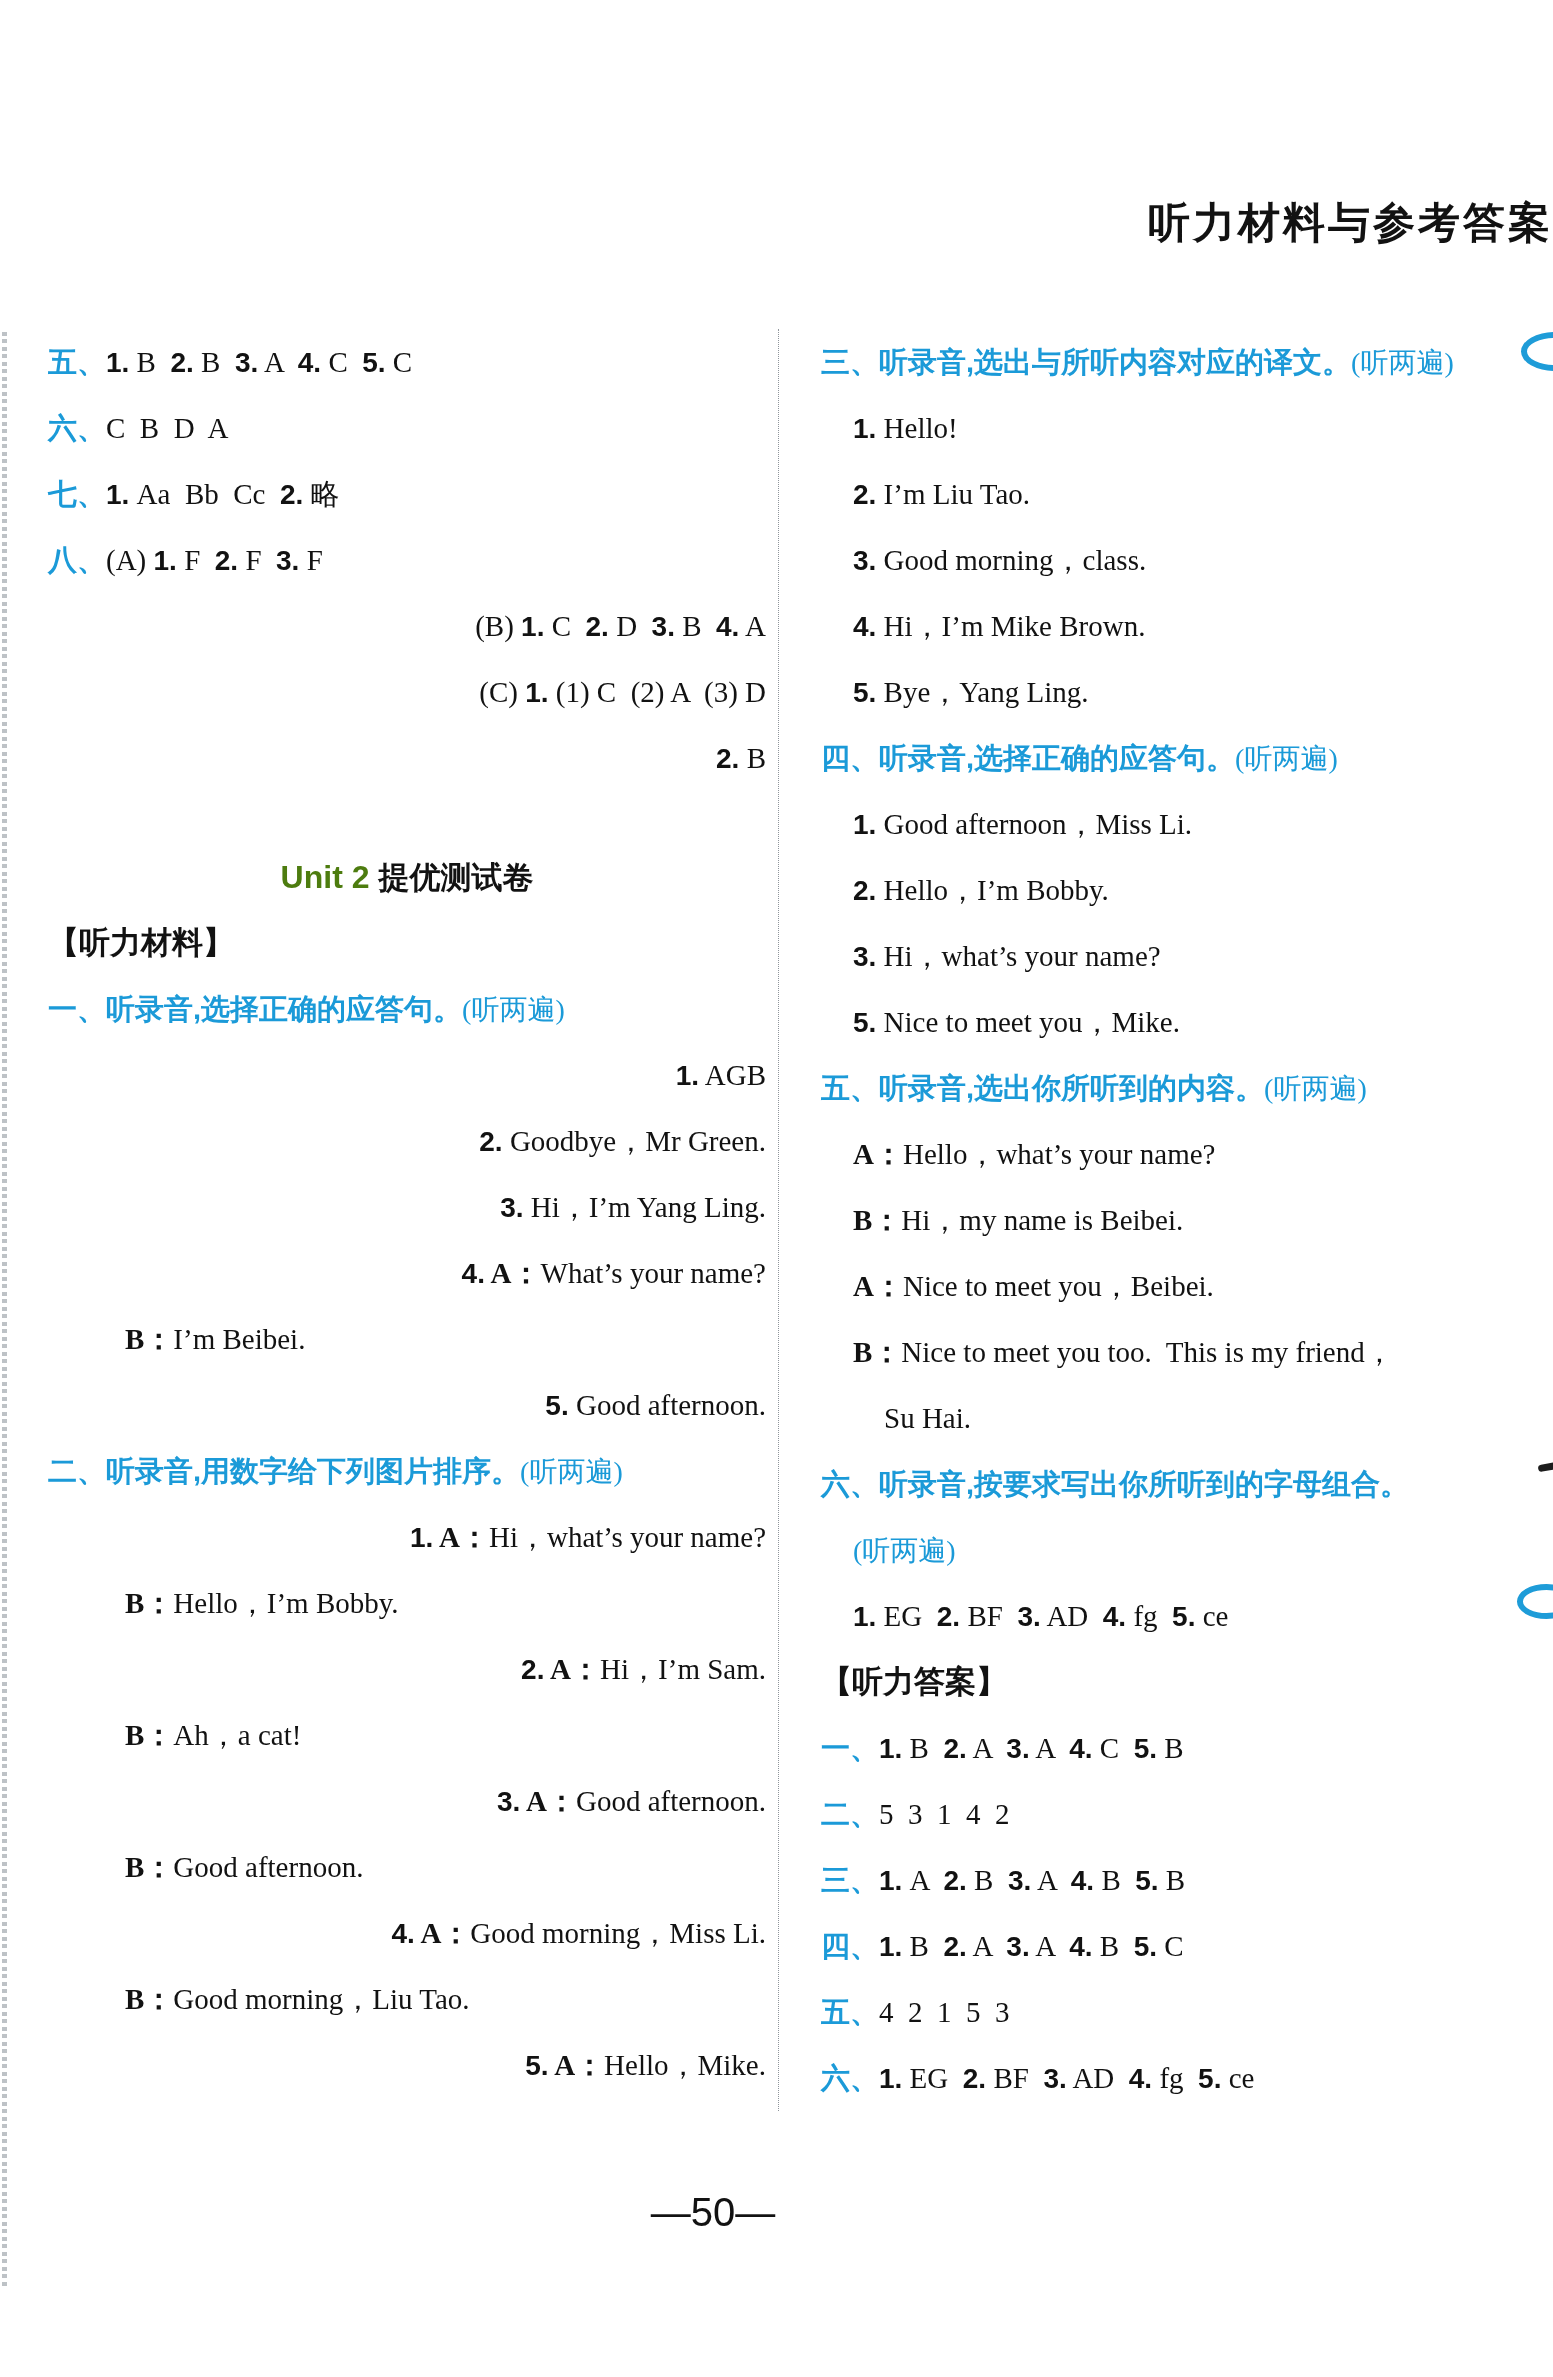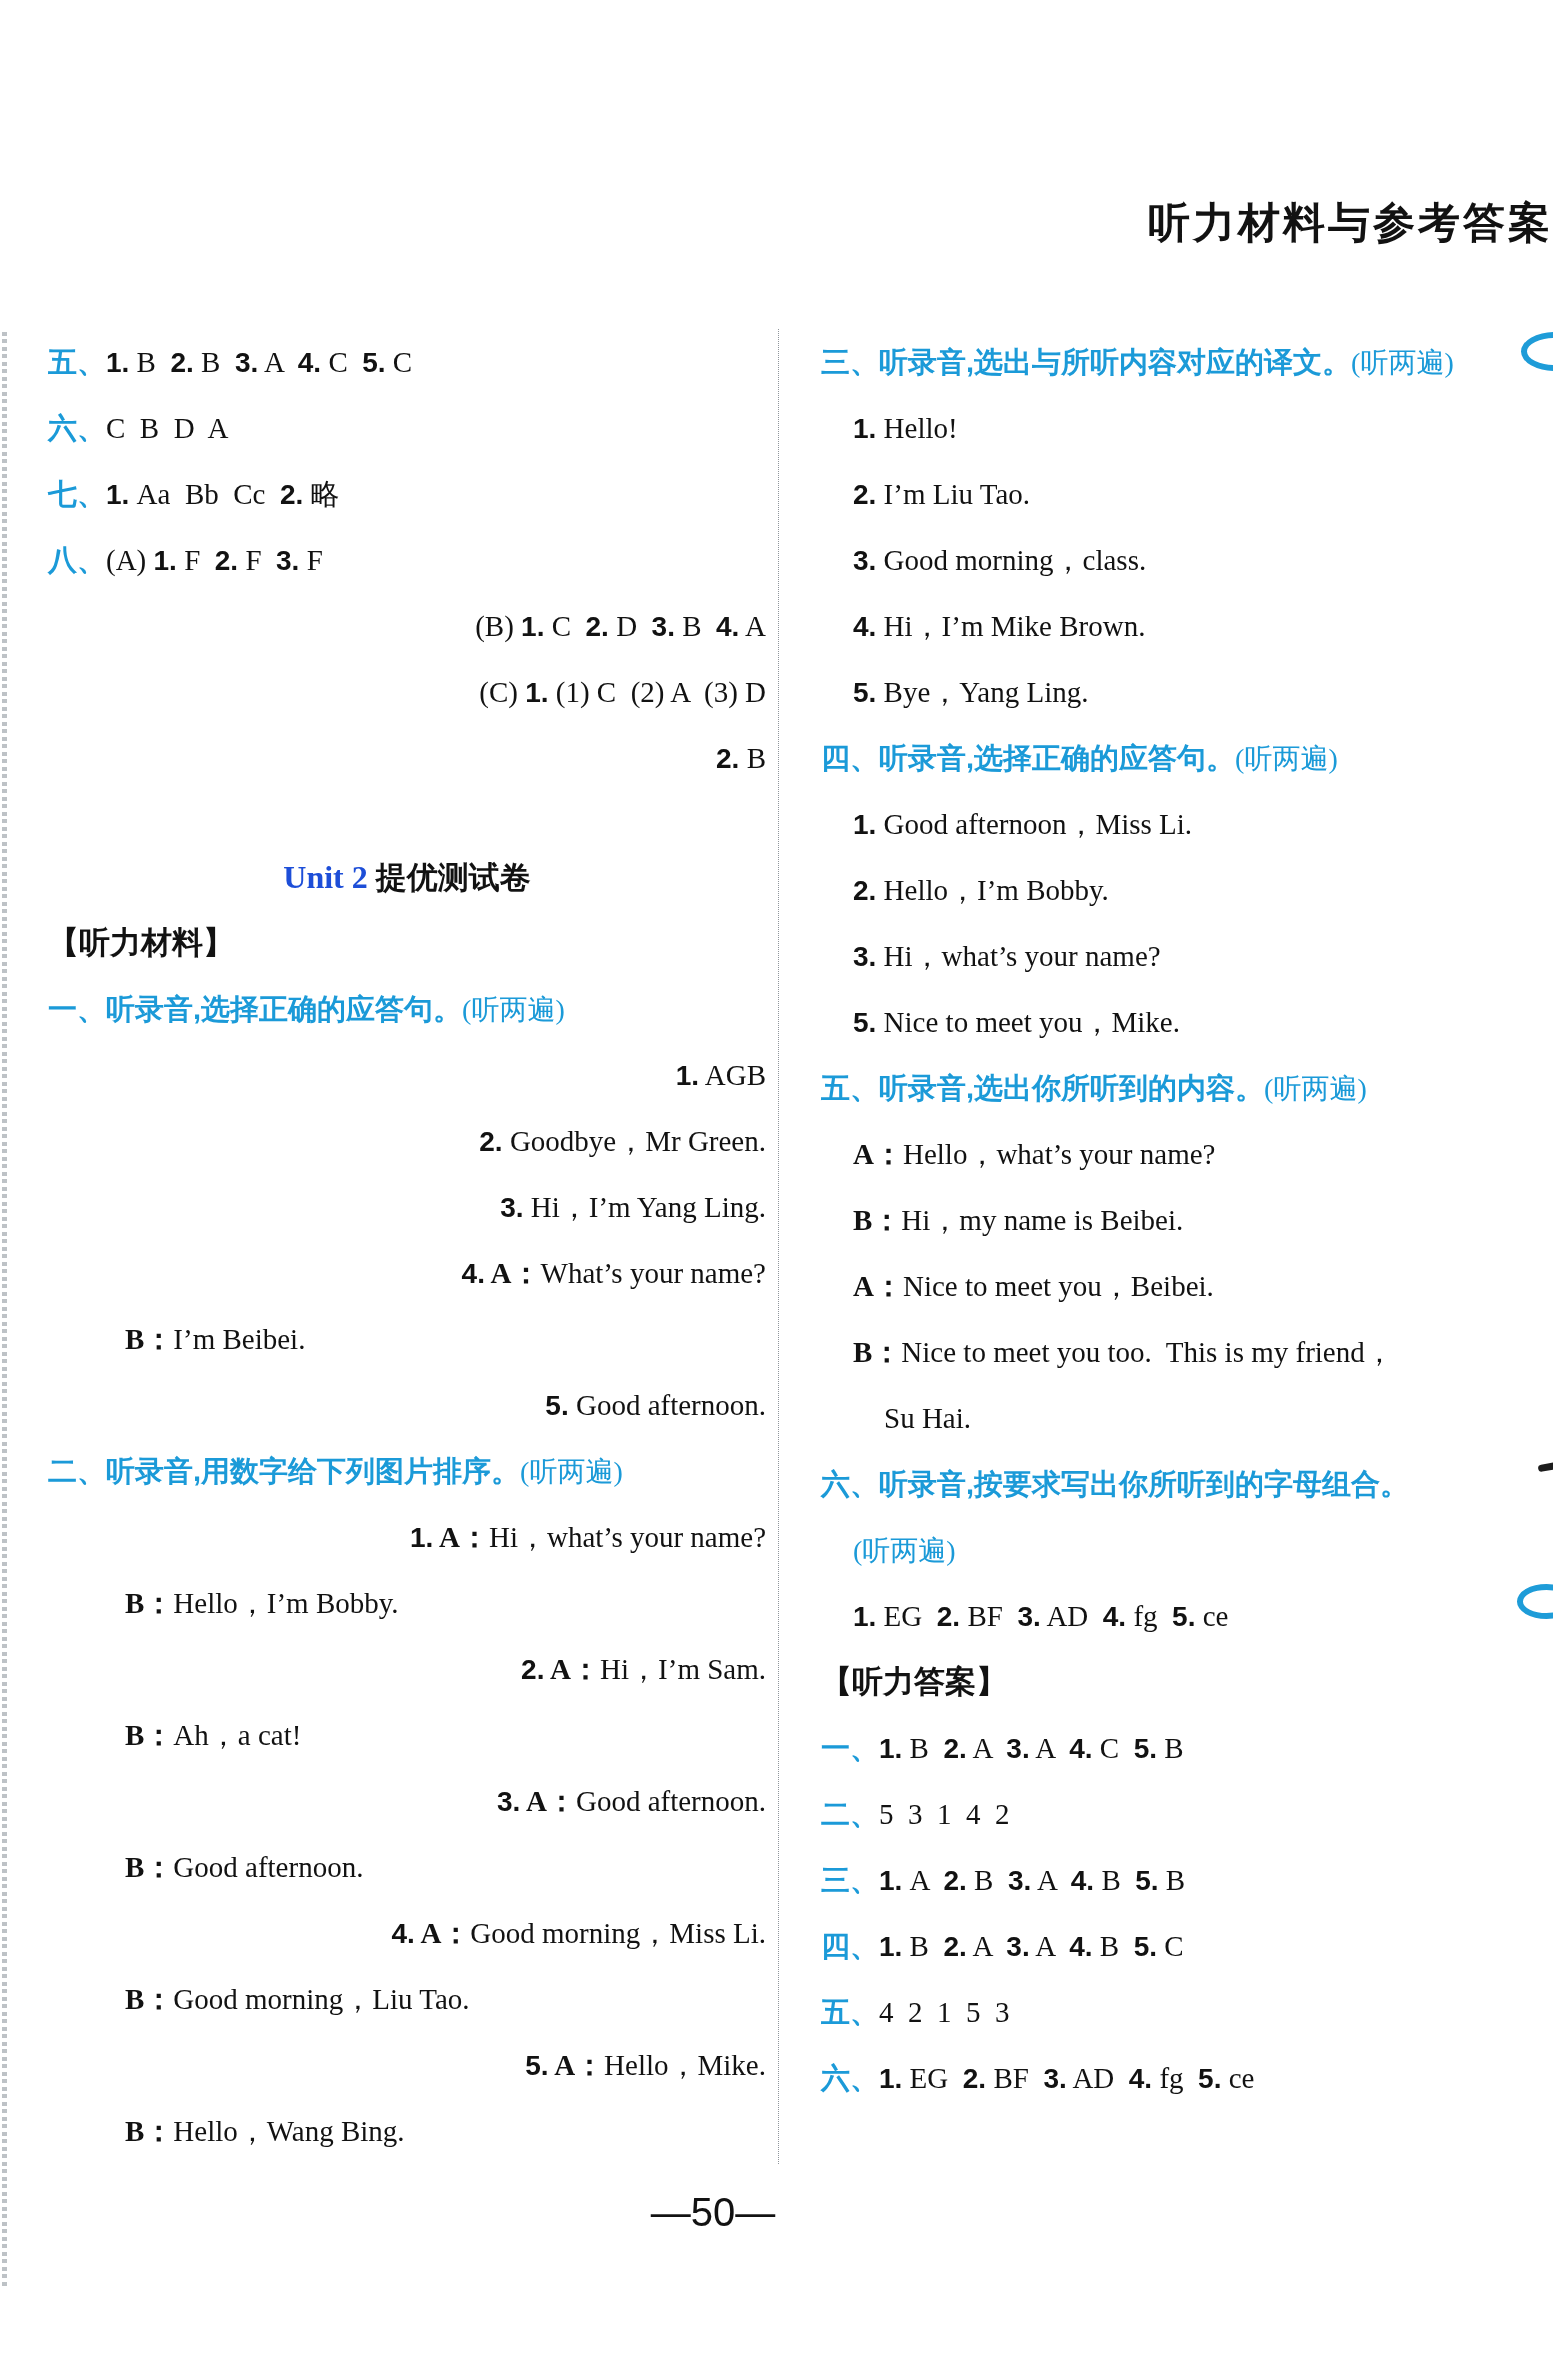--- a/index.html
+++ b/index.html
@@ -38,21 +38,21 @@
   .center { text-align:center; padding-left:0 !important; }
   .gap { margin-top:53px; }
 
   .sg-secblue  { color:#1b9ad8; font-family:"Liberation Sans", sans-serif; font-weight:bold; font-size:29px; }
   .sg-bluelight{ color:#1b9ad8; font-family:"Liberation Serif", serif; font-weight:normal; font-size:28px; }
   .sg-num      { color:#121212; font-family:"Liberation Sans", sans-serif; font-weight:bold; font-size:28px; }
   .sg-en       { color:#121212; font-family:"Liberation Serif", serif; font-size:29px; }
   .sg-sp       { color:#121212; font-family:"Liberation Serif", serif; font-weight:bold; font-size:29px; }
   .sg-cn       { color:#121212; font-family:"Liberation Serif", serif; font-size:29px; }
   .sg-cnb      { color:#121212; font-family:"Liberation Sans", sans-serif; font-weight:bold; font-size:31px; }
-  .sg-unitEn   { color:#1d4ed8; font-family:Liberation Serif, serif; font-weight:bold; font-size:32px; }
+  .sg-unitEn   { color:#4d7c0f; font-family:Liberation Sans, sans-serif; font-weight:bold; font-size:32px; }
 
   .page-footer {
     position:absolute;
     top:2193px; left:0; width:1426px;
     text-align:center;
     font-family:"Liberation Sans", sans-serif;
     font-size:40px; line-height:38px;
     color:#121212;
   }
 
@@ -106,21 +106,20 @@
       <div class="line ind0"><span class="sg-secblue">二、听录音,用数字给下列图片排序。</span><span class="sg-bluelight">(听两遍)</span></div>
       <div class="line ind1"><span class="sg-num">1.</span><span class="sg-sp"> A：</span><span class="sg-en">Hi，what’s your name?</span></div>
       <div class="line ind2"><span class="sg-sp">B：</span><span class="sg-en">Hello，I’m Bobby.</span></div>
       <div class="line ind1"><span class="sg-num">2.</span><span class="sg-sp"> A：</span><span class="sg-en">Hi，I’m Sam.</span></div>
       <div class="line ind2"><span class="sg-sp">B：</span><span class="sg-en">Ah，a cat!</span></div>
       <div class="line ind1"><span class="sg-num">3.</span><span class="sg-sp"> A：</span><span class="sg-en">Good afternoon.</span></div>
       <div class="line ind2"><span class="sg-sp">B：</span><span class="sg-en">Good afternoon.</span></div>
       <div class="line ind1"><span class="sg-num">4.</span><span class="sg-sp"> A：</span><span class="sg-en">Good morning，Miss Li.</span></div>
       <div class="line ind2"><span class="sg-sp">B：</span><span class="sg-en">Good morning，Liu Tao.</span></div>
       <div class="line ind1"><span class="sg-num">5.</span><span class="sg-sp"> A：</span><span class="sg-en">Hello，Mike.</span></div>
-      <div class="line ind2"><span class="sg-sp">B：</span><span class="sg-en">Hello，Wang Bing.</span></div>
     </div>
   <div class="col col-right">
       <div class="line ind0"><span class="sg-secblue">三、听录音,选出与所听内容对应的译文。</span><span class="sg-bluelight">(听两遍)</span></div>
       <div class="line ind1"><span class="sg-num">1.</span><span class="sg-en"> Hello!</span></div>
       <div class="line ind1"><span class="sg-num">2.</span><span class="sg-en"> I’m Liu Tao.</span></div>
       <div class="line ind1"><span class="sg-num">3.</span><span class="sg-en"> Good morning，class.</span></div>
       <div class="line ind1"><span class="sg-num">4.</span><span class="sg-en"> Hi，I’m Mike Brown.</span></div>
       <div class="line ind1"><span class="sg-num">5.</span><span class="sg-en"> Bye，Yang Ling.</span></div>
       <div class="line ind0"><span class="sg-secblue">四、听录音,选择正确的应答句。</span><span class="sg-bluelight">(听两遍)</span></div>
       <div class="line ind1"><span class="sg-num">1.</span><span class="sg-en"> Good afternoon，Miss Li.</span></div>

